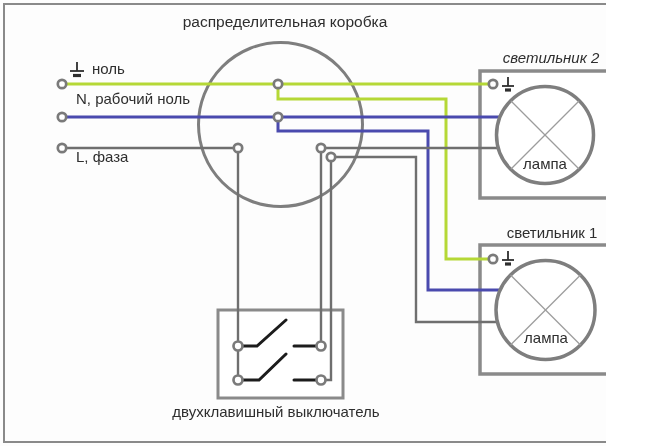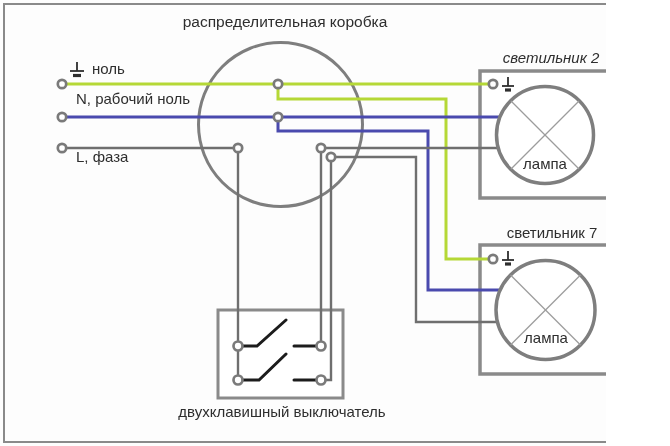--- a/index.html
+++ b/index.html
@@ -106,17 +106,17 @@
 
   <div class="lbl title center" style="left:115px;top:13px;width:340px;">распределительная коробка</div>
 
   <div class="lbl" style="left:92px;top:61px;">ноль</div>
   <div class="lbl" style="left:76px;top:91px;text-align:right;">N, рабочий ноль</div>
   <div class="lbl" style="left:76px;top:125px;margin-top:24px;">L, фаза</div>
 
   <div class="lbl center" style="left:486px;top:50px;width:130px;font-style:italic;">светильник 2</div>
   <div class="lbl center" style="left:495px;top:156px;width:100px;">лампа</div>
 
-  <div class="lbl center" style="left:487px;top:225px;width:130px;">светильник 7</div>
+  <div class="lbl center" style="left:487px;top:225px;width:130px;">светильник 1</div>
   <div class="lbl center" style="left:496px;top:330px;width:100px;">лампа</div>
 
-  <div class="lbl center" style="left:152px;top:404px;width:260px;">двухклавишный выключатель</div>
+  <div class="lbl center" style="left:146px;top:404px;width:260px;">двухклавишный выключатель</div>
 </div>
 
 </body></html>

